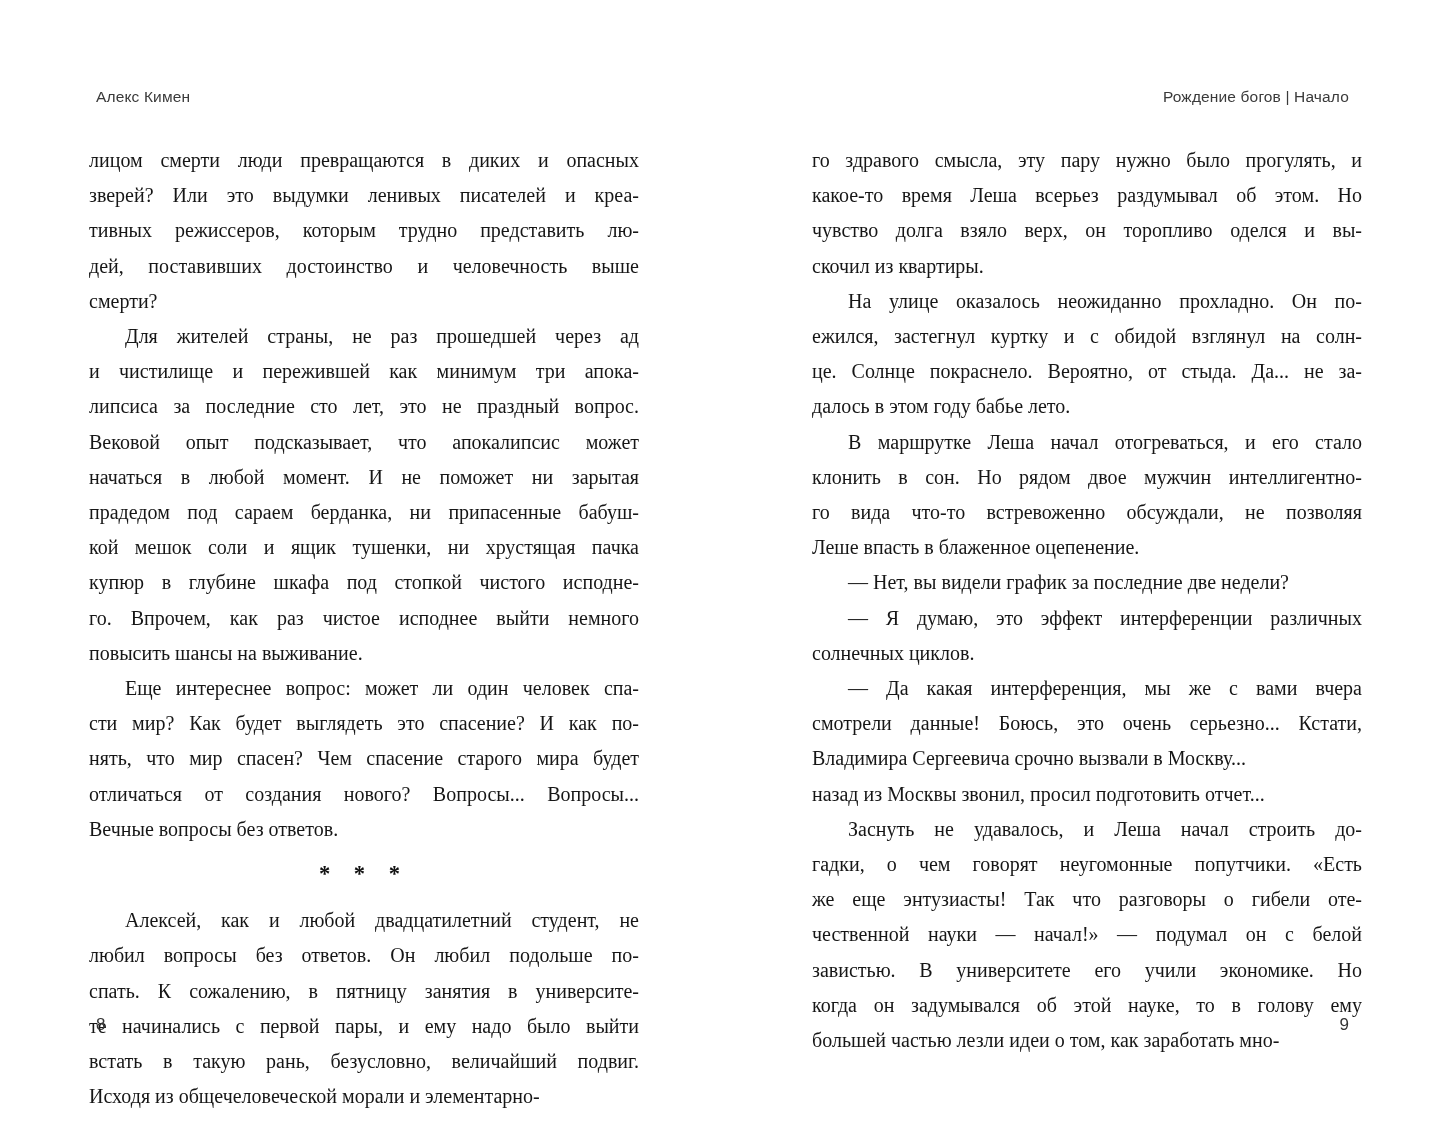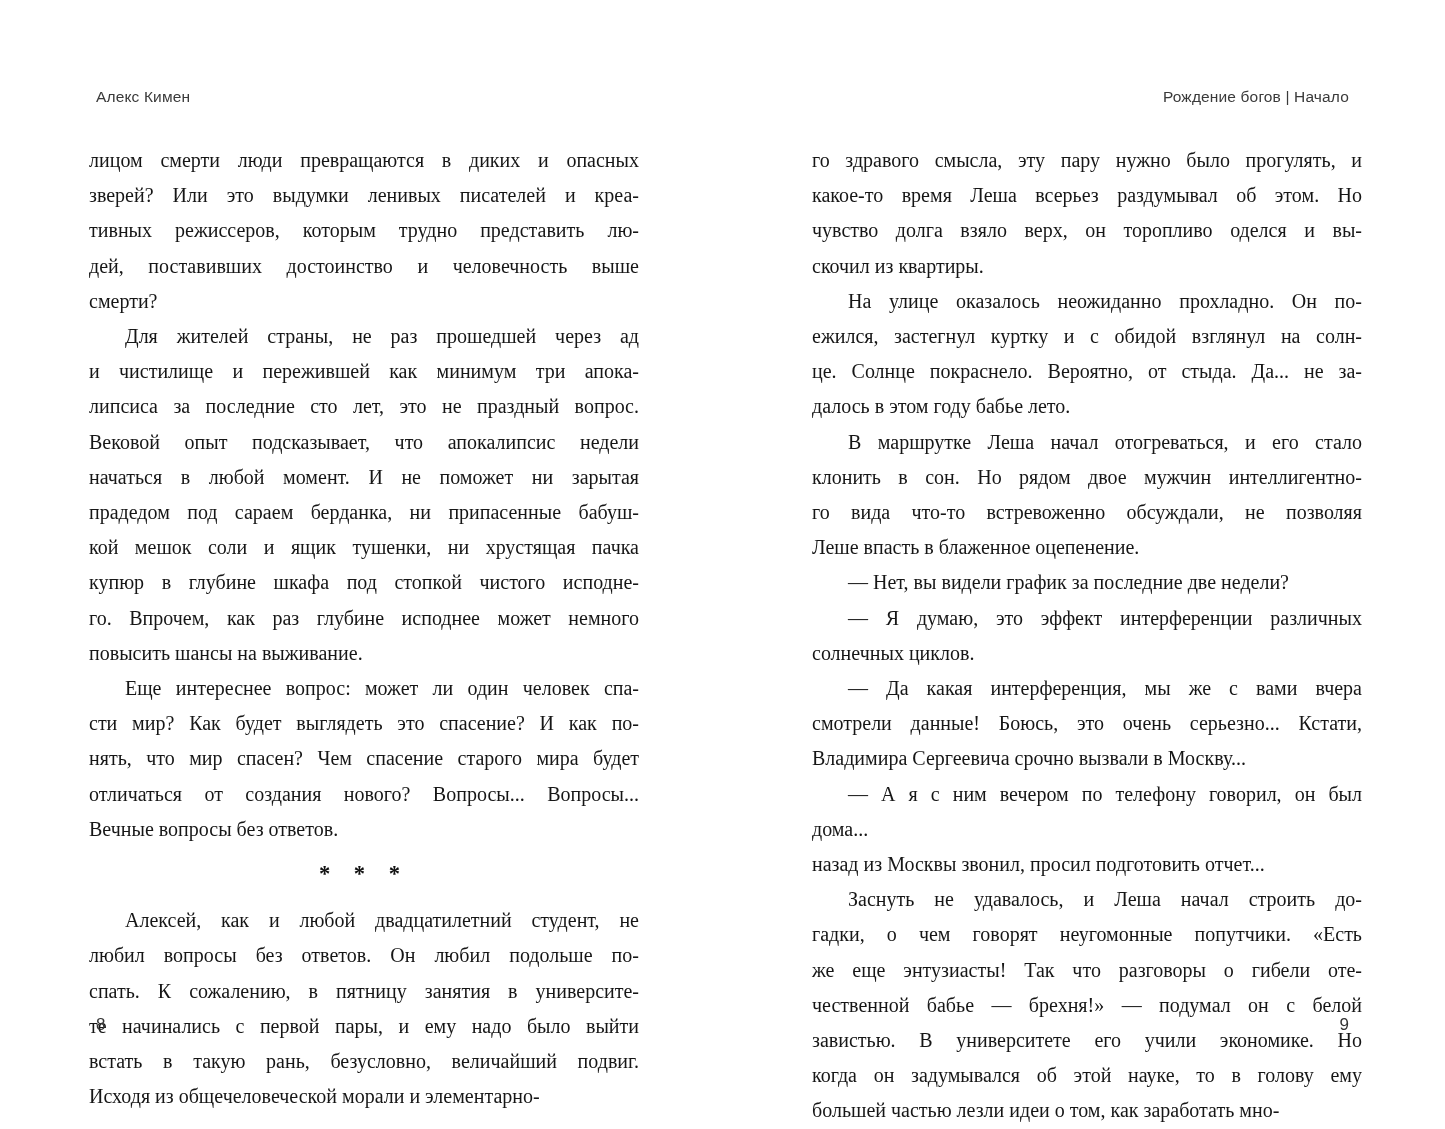--- a/index.html
+++ b/index.html
@@ -105,26 +105,26 @@
         <span class="tline just">лицом смерти люди превращаются в диких и опасных</span>
         <span class="tline just">зверей? Или это выдумки ленивых писателей и креа-</span>
         <span class="tline just">тивных режиссеров, которым трудно представить лю-</span>
         <span class="tline just">дей, поставивших достоинство и человечность выше</span>
         <span class="tline last">смерти?</span>
       </p>
       <p class="para">
         <span class="tline just"><span style="display: inline-block; width: 36px;"></span>Для жителей страны, не раз прошедшей через ад</span>
         <span class="tline just">и чистилище и пережившей как минимум три апока-</span>
         <span class="tline just">липсиса за последние сто лет, это не праздный вопрос.</span>
-        <span class="tline just">Вековой опыт подсказывает, что апокалипсис недели</span>
+        <span class="tline just">Вековой опыт подсказывает, что апокалипсис может</span>
         <span class="tline just">начаться в любой момент. И не поможет ни зарытая</span>
         <span class="tline just">прадедом под сараем берданка, ни припасенные бабуш-</span>
         <span class="tline just">кой мешок соли и ящик тушенки, ни хрустящая пачка</span>
         <span class="tline just">купюр в глубине шкафа под стопкой чистого исподне-</span>
-        <span class="tline just">го. Впрочем, как раз глубине исподнее может немного</span>
+        <span class="tline just">го. Впрочем, как раз чистое исподнее выйти немного</span>
         <span class="tline last">повысить шансы на выживание.</span>
       </p>
       <p class="para">
         <span class="tline just"><span style="display: inline-block; width: 36px;"></span>Еще интереснее вопрос: может ли один человек спа-</span>
         <span class="tline just">сти мир? Как будет выглядеть это спасение? И как по-</span>
         <span class="tline just">нять, что мир спасен? Чем спасение старого мира будет</span>
         <span class="tline just">отличаться от создания нового? Вопросы... Вопросы...</span>
         <span class="tline last">Вечные вопросы без ответов.</span>
       </p>
       <div class="scene-break">* * *</div>
@@ -163,31 +163,27 @@
       <p class="para">
         <span class="tline just"><span style="display: inline-block; width: 36px;"></span>— Я думаю, это эффект интерференции различных</span>
         <span class="tline last">солнечных циклов.</span>
       </p>
       <p class="para">
         <span class="tline just"><span style="display: inline-block; width: 36px;"></span>— Да какая интерференция, мы же с вами вчера</span>
         <span class="tline just">смотрели данные! Боюсь, это очень серьезно... Кстати,</span>
         <span class="tline last">Владимира Сергеевича срочно вызвали в Москву...</span>
       </p>
       <p class="para">
-        <span class="tline just"><span style="display: inline-block; width: 36px;"></span>— А я с ним вечером по телефону говорил, он был</span>
-        <span class="tline last">дома...</span>
-      </p>
-      <p class="para">
         <span class="tline last">назад из Москвы звонил, просил подготовить отчет...</span>
       </p>
       <p class="para">
         <span class="tline just"><span style="display: inline-block; width: 36px;"></span>Заснуть не удавалось, и Леша начал строить до-</span>
         <span class="tline just">гадки, о чем говорят неугомонные попутчики. «Есть</span>
         <span class="tline just">же еще энтузиасты! Так что разговоры о гибели оте-</span>
-        <span class="tline just">чественной бабье — брехня!» — подумал он с белой</span>
+        <span class="tline just">чественной науки — начал!» — подумал он с белой</span>
         <span class="tline just">завистью. В университете его учили экономике. Но</span>
         <span class="tline just">когда он задумывался об этой науке, то в голову ему</span>
         <span class="tline last">большей частью лезли идеи о том, как заработать мно-</span>
       </p>
     </div>
 
   <div class="folio left">8</div>
 
   <div class="folio right">9</div>
 

